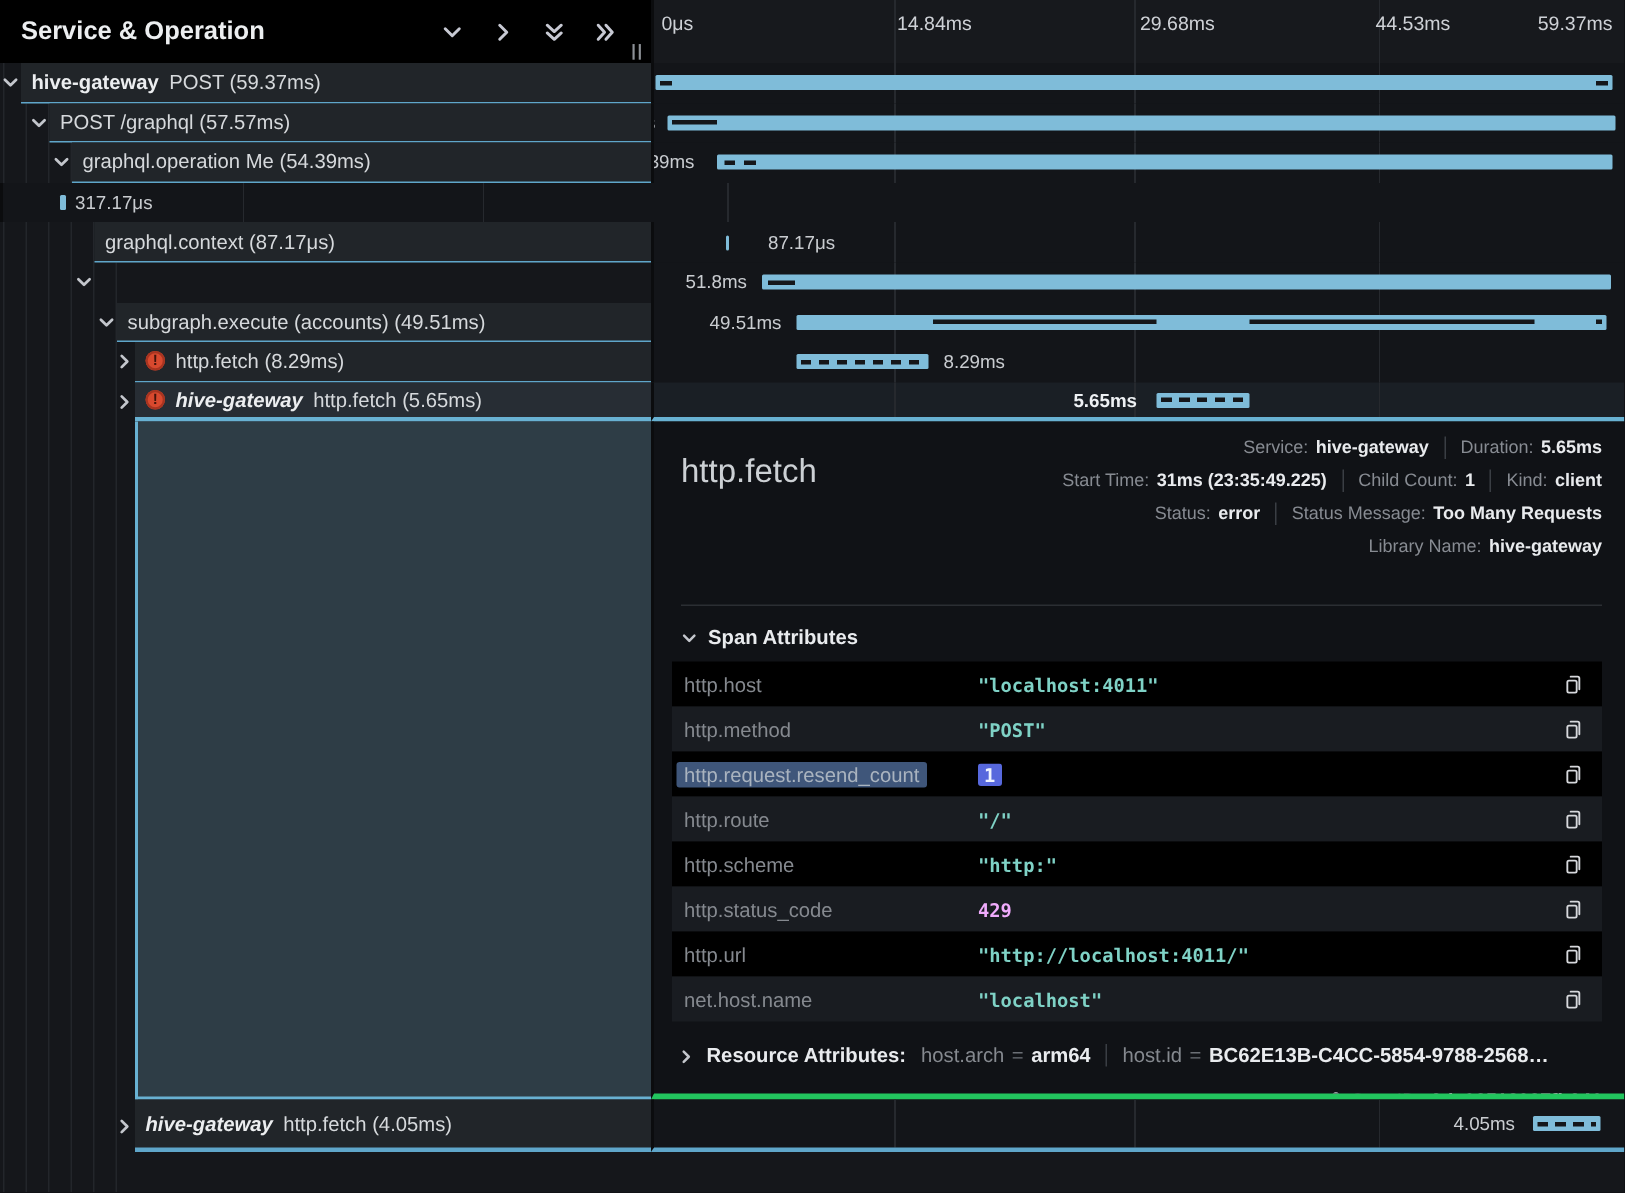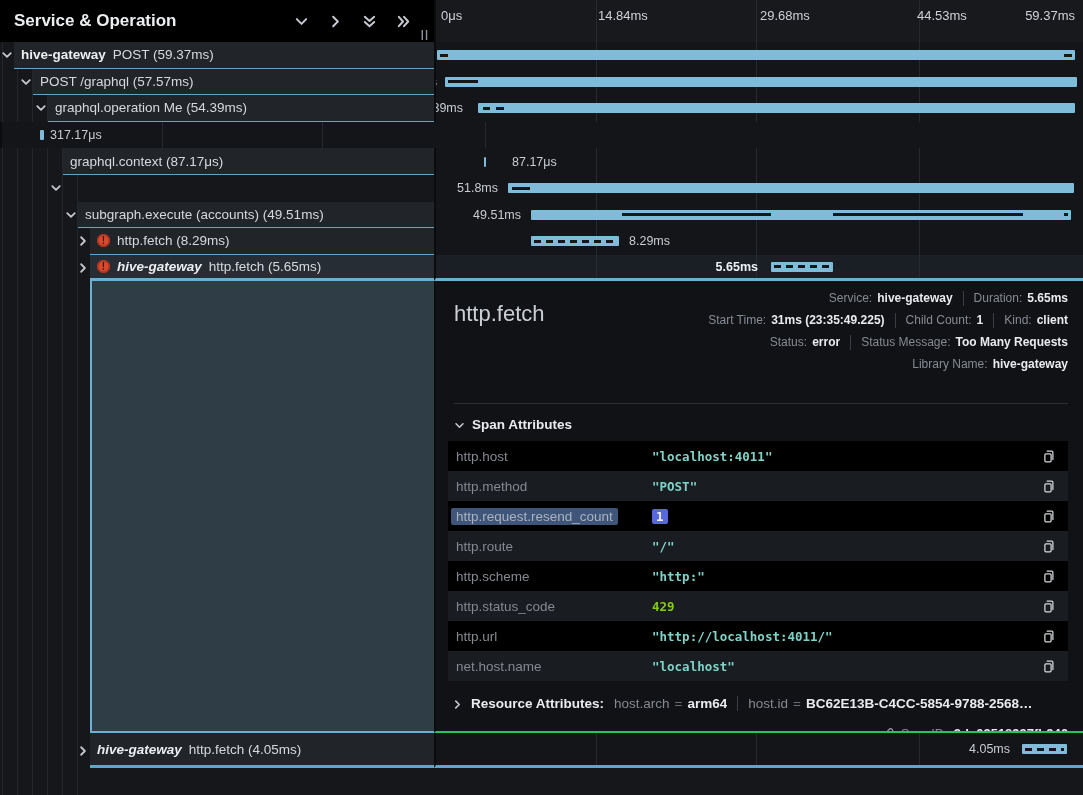--- a/index.html
+++ b/index.html
@@ -61,39 +61,39 @@
   .bar-label.after{padding-left:0;}
   .bar{position:absolute;top:50%;margin-top:-5px;height:10px;background:#7fbcd9;border-radius:1px;}
   .bar i{position:absolute;top:3.5px;height:3px;background:#15171a;}
   .bar.dashed::after{content:"";position:absolute;left:3px;right:3px;top:3.5px;height:3px;
     background:repeating-linear-gradient(90deg,#15171a 0 7px,transparent 7px 12px);}
 
   
   .detail-row{height:452px;}
   .sel-box{position:absolute;left:90px;top:0;bottom:0;right:0;background:#2e3d46;
     border-left:2px solid #68b1d2;border-bottom:2px solid #68b1d2;}
-  .detail-panel{background-color:#101216;background-image:none;padding:10px 15px 0 16px;border-bottom:2px solid #22c55e;}
+  .detail-panel{background-color:#101216;background-image:none;padding:10px 15px 0 16px;border-bottom:4px solid #22c55e;}
   .detail-head{position:relative;min-height:98px;}
   .detail-title{position:absolute;left:2px;top:10px;font-size:22px;color:#ccd0d4;}
   .ov{display:flex;flex-direction:column;align-items:flex-end;}
   .ov-line{display:flex;align-items:flex-start;height:22px;font-size:12px;white-space:nowrap;}
   .ov-label{color:#878b92;margin-right:5px;}
   .ov-val{color:#e9ebee;font-weight:700;}
   .ov-sep{width:1px;height:15px;background:#3a3e44;margin:0 10px;}
   .d-sep{height:1px;background:#2b2e33;margin:14px 0 0 2px;}
   .attr-header{display:flex;align-items:center;gap:7px;margin:13px 0 9px 2px;
     color:#e9ebee;font-weight:700;font-size:13.5px;cursor:pointer;}
   .attr-header .chev-s{color:#c3c6cc;width:11px;height:11px;}
   .attr-table{margin-left:-4px;}
   .attr-row{height:30px;display:flex;align-items:center;padding:0 10px 0 8px;}
   .attr-row.odd{background:#000000;}
   .attr-row.even{background:#191c21;}
   .attr-key{width:190px;flex:none;color:#85898f;font-size:13.5px;margin-right:6px;white-space:nowrap;}
   .attr-val{flex:1;font-family:"DejaVu Sans Mono",monospace;font-size:12.5px;font-weight:700;color:#7fd2c6;white-space:nowrap;overflow:hidden;}
-  .attr-val.num{color:#84cc16;}
+  .attr-val.num{color:#f0abfc;}
   .chip-key{background:#3f567a;border-radius:2px;padding:1px 5px;margin-left:-5px;color:#a9b3bf;}
   .chip-val{background:#5768dd;border-radius:2px;padding:0 4px;color:#eef3ff;}
   .copy-btn{margin-left:auto;flex:none;background:none;border:none;color:#d6d8dc;cursor:pointer;width:20px;height:20px;display:flex;align-items:center;justify-content:center;}
   .res-row{display:flex;align-items:center;height:36px;margin-top:4px;font-size:13.5px;white-space:nowrap;cursor:pointer;}
   .res-row .chev-s{color:#c3c6cc;width:11px;height:11px;margin-right:8px;}
   .res-hdr{font-weight:700;color:#e9ebee;margin-right:10px;}
   .res-key{color:#85898f;}
   .res-eq{color:#6b6f75;margin:0 5px;}
   .res-val{color:#e9ebee;font-weight:700;overflow:hidden;text-overflow:ellipsis;}
   .spanid-row{display:flex;justify-content:flex-end;align-items:center;gap:6px;height:24px;font-size:13px;color:#85898f;}

